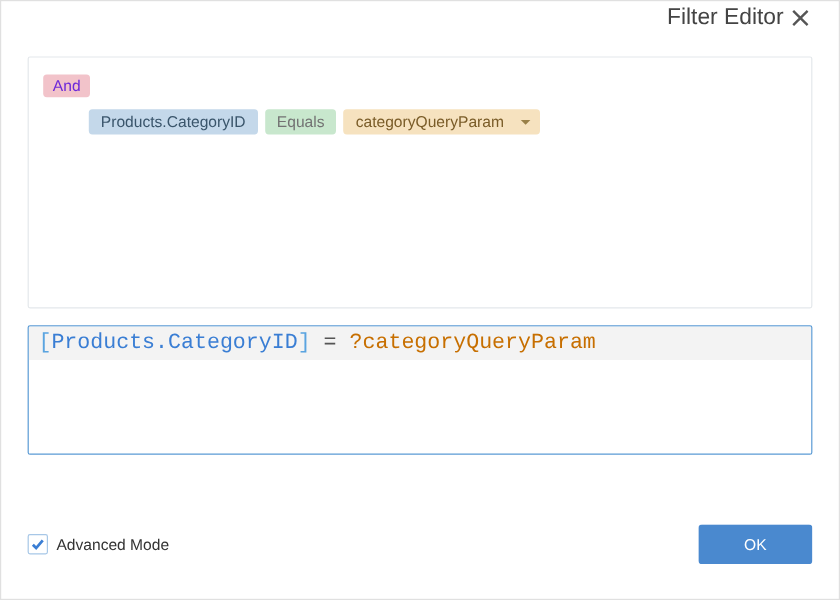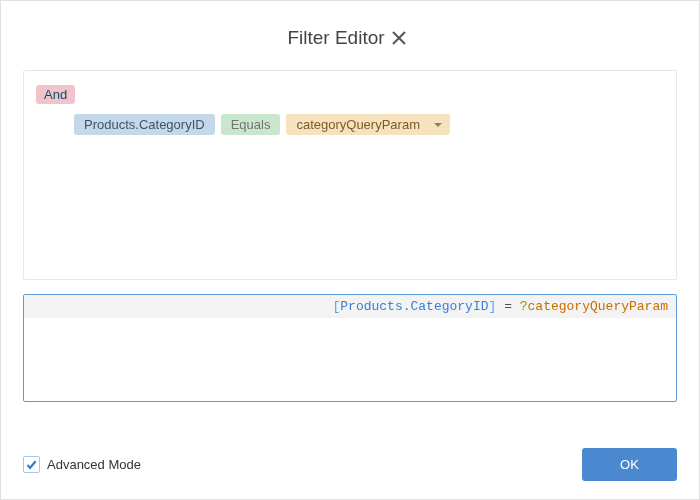--- a/index.html
+++ b/index.html
@@ -16,22 +16,22 @@
       width: 700px;
       height: 500px;
       border: 1px solid #e0e0e0;
       display: flex;
       flex-direction: column;
       background: #fff;
     }
     .header {
       display: flex;
       align-items: center;
-      justify-content: center;
-      padding: 23px 18px 6px 18px;
+      justify-content: flex-end;
+      padding: 0 18px 6px 18px;
     }
     .title {
       font-size: 19px;
       color: #444;
       font-weight: 400;
     }
     .close-btn {
       width: 28px;
       height: 28px;
       display: flex;
@@ -50,21 +50,21 @@
     .visual-area {
       border: 1px solid #e4e8eb;
       border-radius: 2px;
       background: #fff;
       padding: 14px 12px;
       height: 210px;
     }
     .group-op {
       display: inline-block;
       background: #f2c3ca;
-      color: #0c4a6e;
+      color: #6d28d9;
       padding: 2px 8px;
       border-radius: 3px;
       font-size: 13px;
       cursor: pointer;
     }
     .condition-row {
       margin-top: 10px;
       margin-left: 38px;
       display: flex;
       align-items: center;
@@ -92,30 +92,29 @@
       border: 1px solid #5b9bd5;
       border-radius: 2px;
       background: #fff;
       height: 108px;
       overflow: hidden;
     }
     .expr-line {
       background: #f3f3f3;
       padding: 4px 8px;
       font-family: "Consolas", "Courier New", monospace;
-      font-size: 13px;
+      font-size: 18px;
       white-space: pre;
-      text-align: right;
     }
     .tok-bracket { color: #5aa4e0; }
     .tok-field   { color: #3a7ed4; }
     .tok-eq      { color: #555; }
     .tok-param   { color: #c76f00; }
     .footer {
-      padding: 14px 22px 18px 22px;
+      padding: 14px 22px 29px 22px;
       display: flex;
       align-items: center;
       justify-content: space-between;
     }
     .checkbox-wrap {
       display: flex;
       align-items: center;
       gap: 7px;
       cursor: pointer;
       color: #333;

